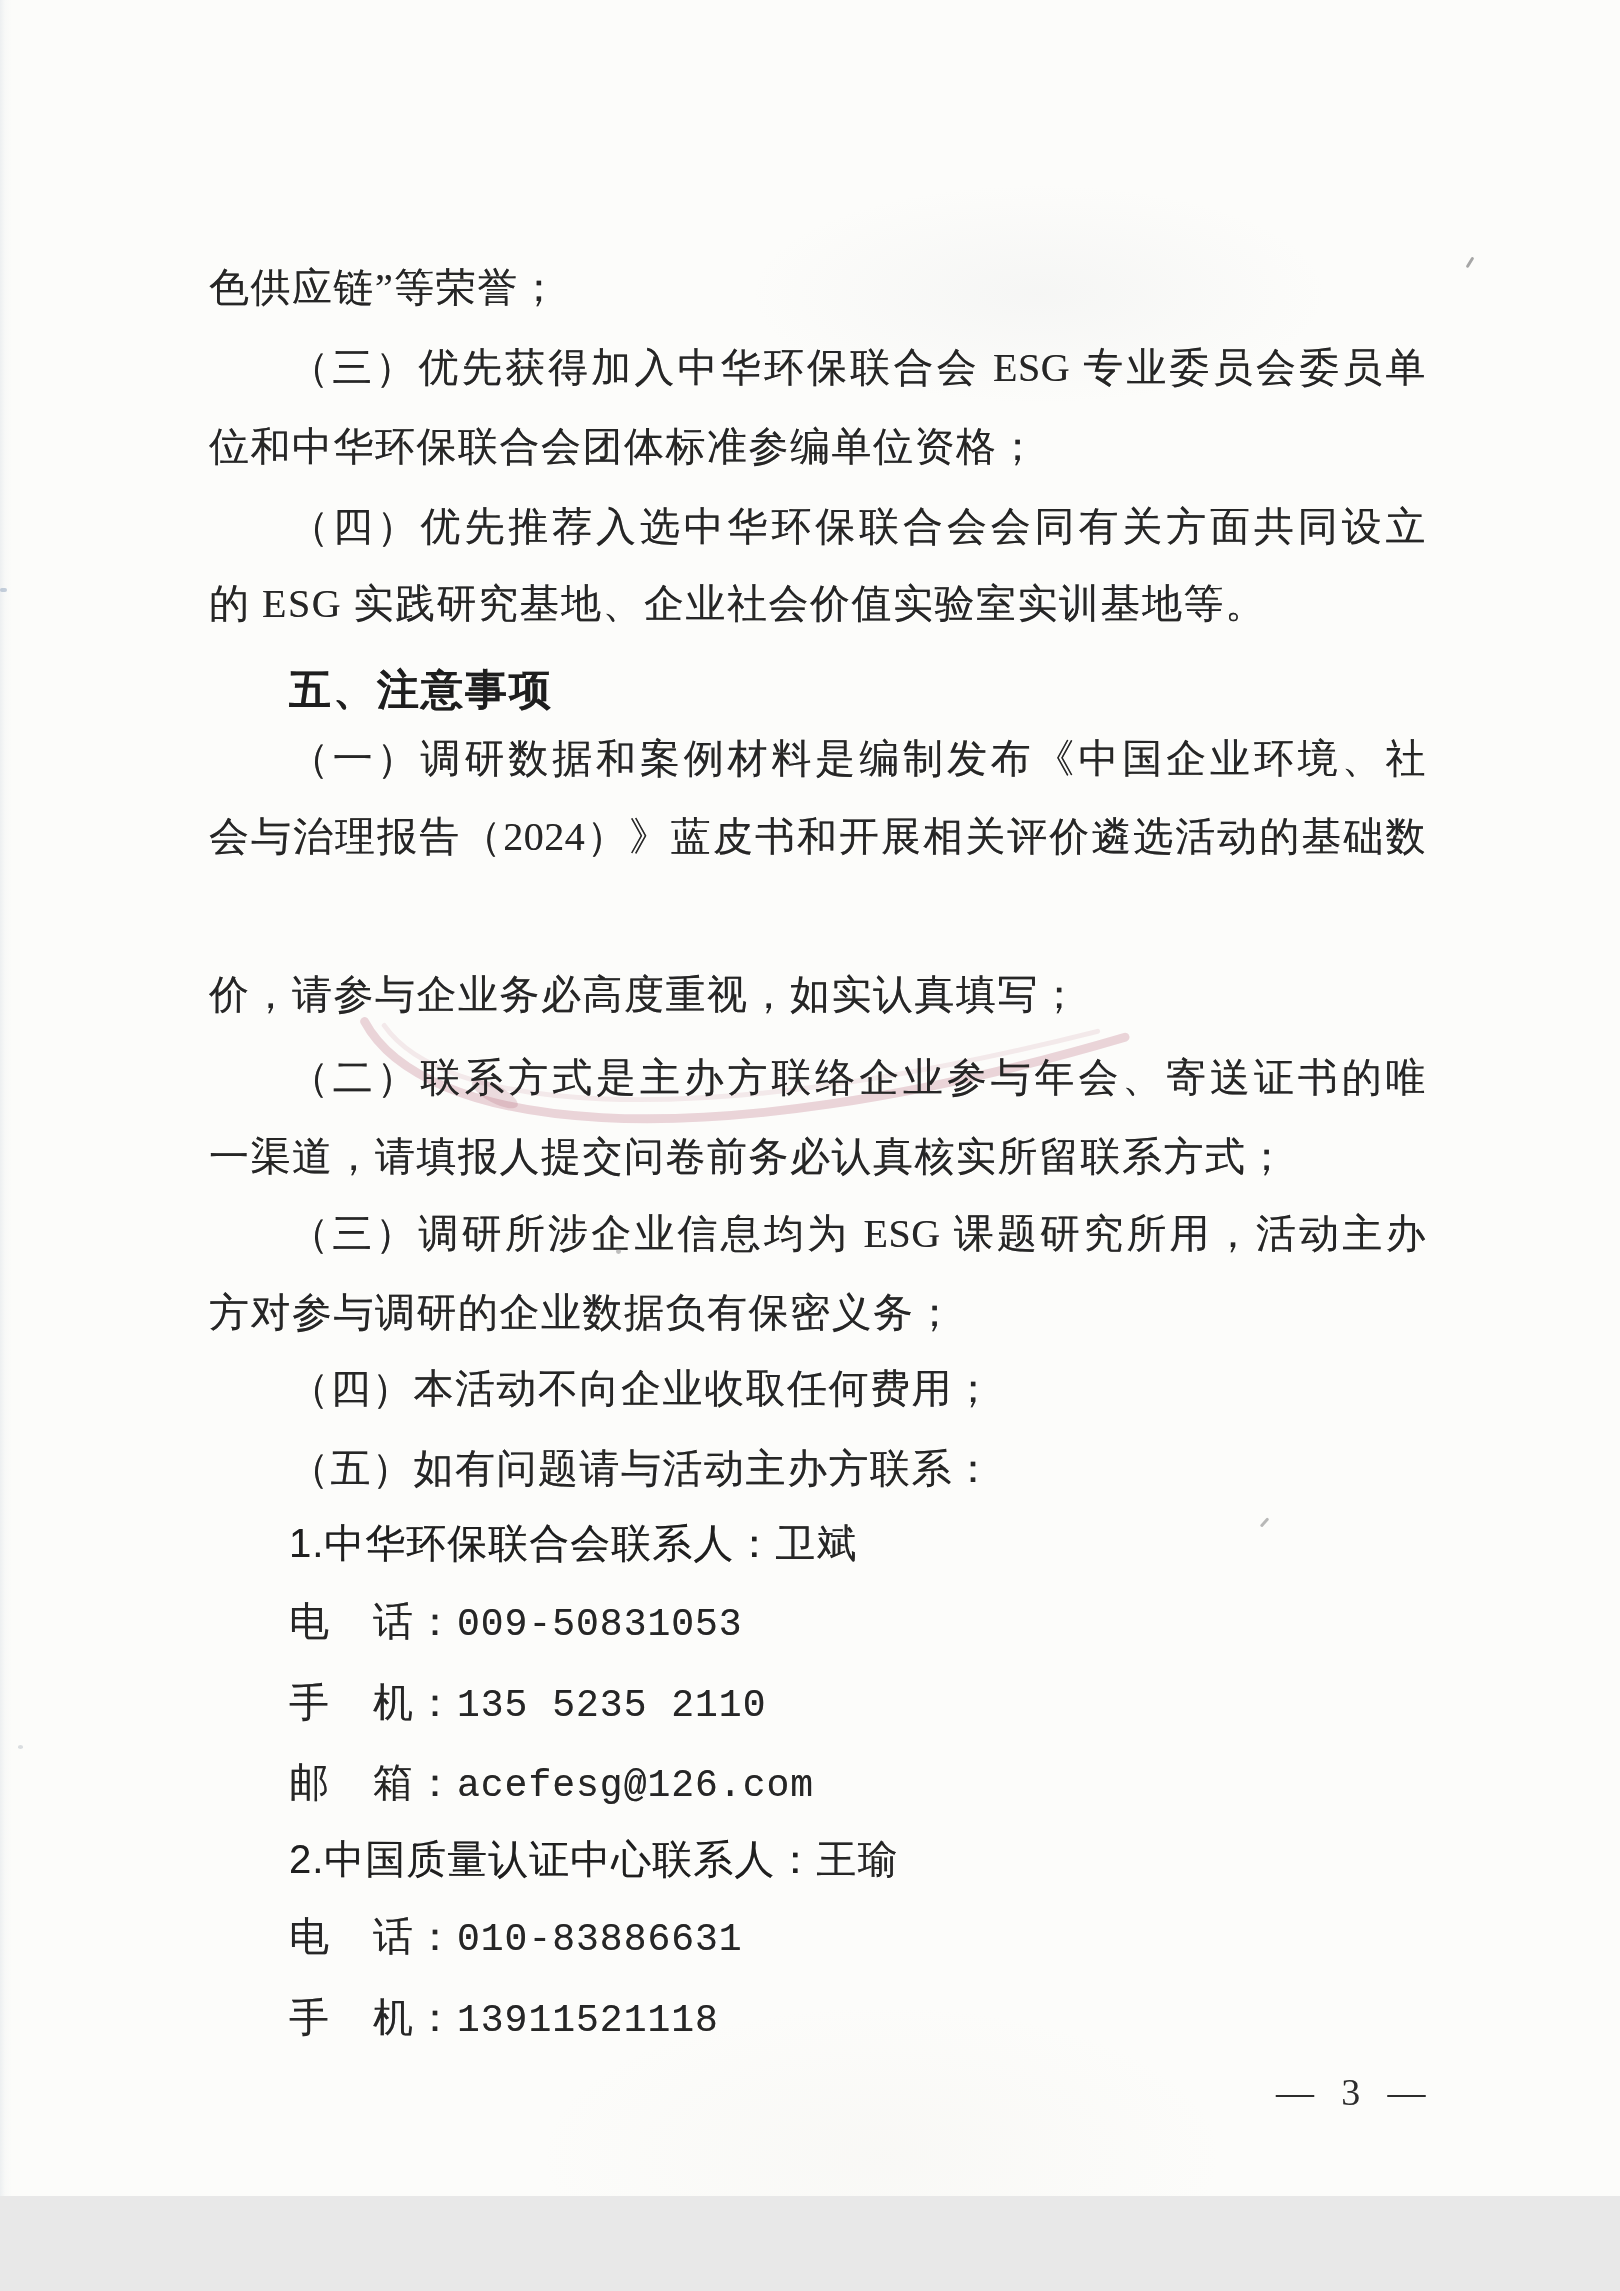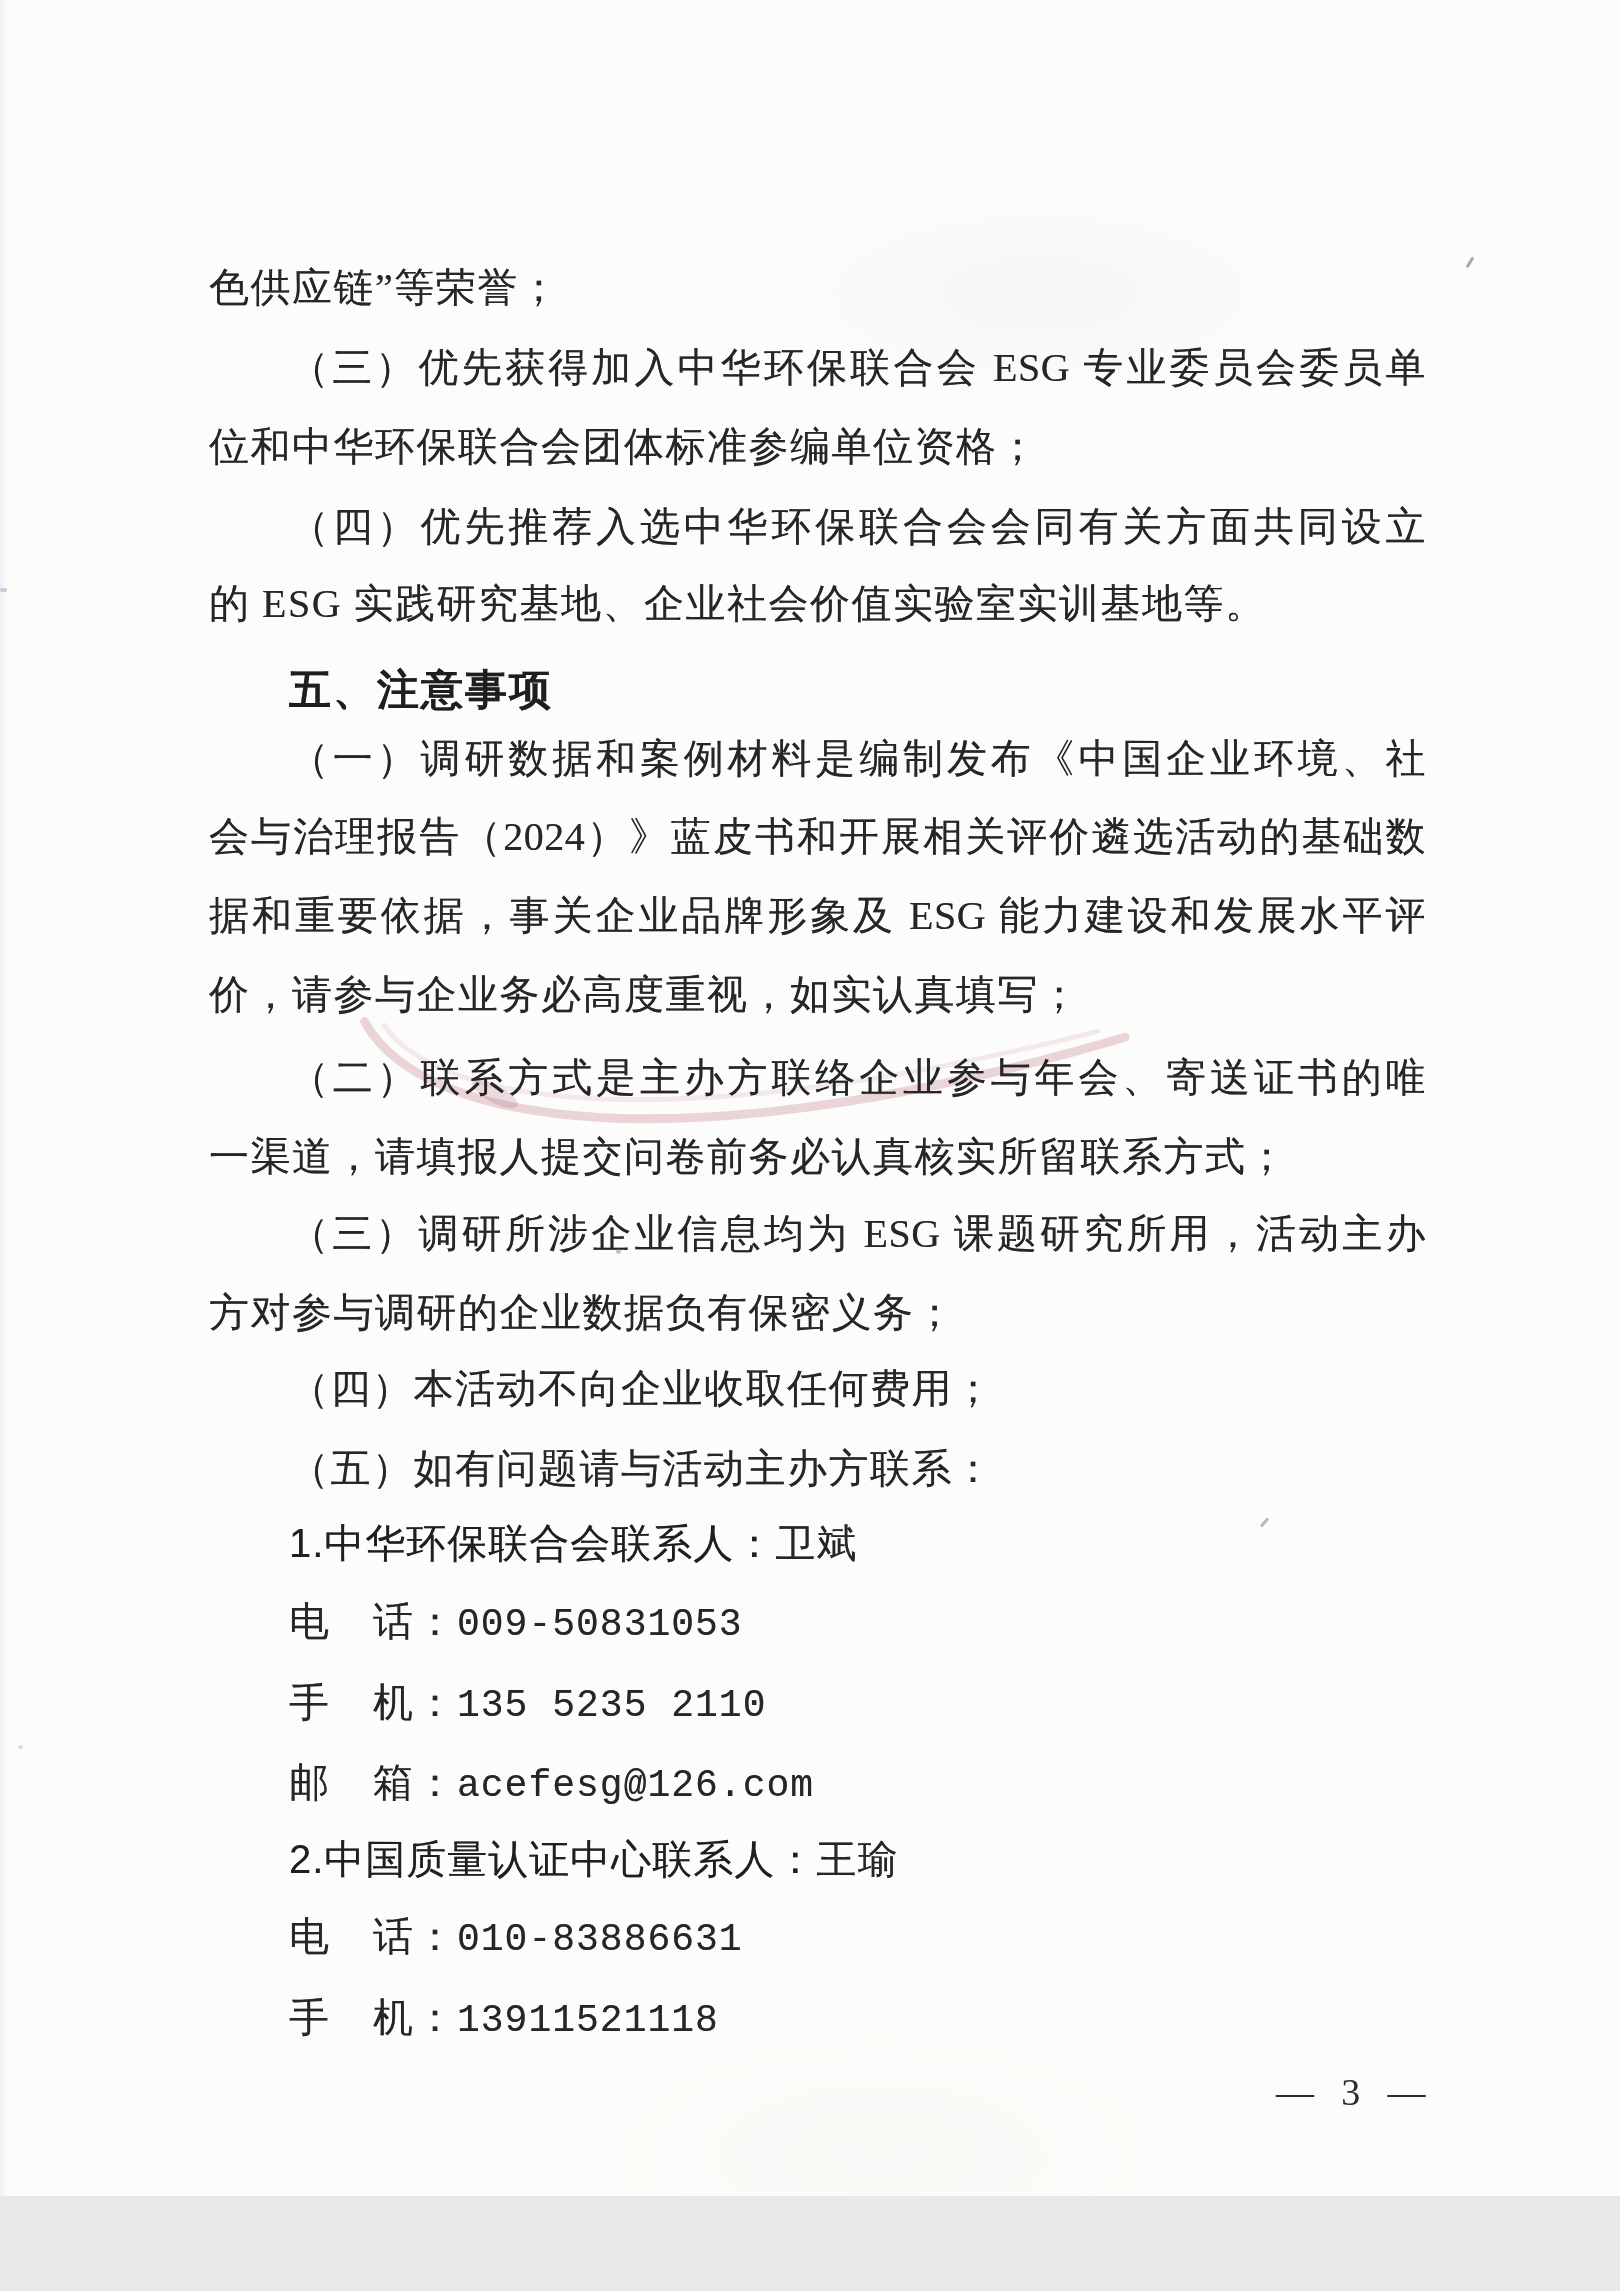--- a/index.html
+++ b/index.html
@@ -106,21 +106,20 @@
   <div class="line flush" style="top:264px">色供应链”等荣誉；</div>
   <div class="line ind just" style="top:344px">（三）优先获得加入中华环保联合会 ESG 专业委员会委员单</div>
   <div class="line flush" style="top:423px">位和中华环保联合会团体标准参编单位资格；</div>
   <div class="line ind just" style="top:503px">（四）优先推荐入选中华环保联合会会同有关方面共同设立</div>
   <div class="line flush" style="top:580px">的 ESG 实践研究基地、企业社会价值实验室实训基地等。</div>
 
   <div class="line ind heading" style="top:665px">五、注意事项</div>
 
   <div class="line ind just" style="top:735px">（一）调研数据和案例材料是编制发布《中国企业环境、社</div>
   <div class="line flush just" style="top:813px">会与治理报告（2024）》蓝皮书和开展相关评价遴选活动的基础数</div>
-  <div class="line flush just" style="top:892px">据和重要依据，事关企业品牌形象及 ESG 能力建设和发展水平评</div>
   <div class="line flush" style="top:971px">价，请参与企业务必高度重视，如实认真填写；</div>
 
   <div class="line ind just" style="top:1054px">（二）联系方式是主办方联络企业参与年会、寄送证书的唯</div>
   <div class="line flush" style="top:1133px">一渠道，请填报人提交问卷前务必认真核实所留联系方式；</div>
 
   <div class="line ind just" style="top:1210px">（三）调研所涉企业信息均为 ESG 课题研究所用，活动主办</div>
   <div class="line flush" style="top:1289px">方对参与调研的企业数据负有保密义务；</div>
 
   <div class="line ind" style="top:1365px">（四）本活动不向企业收取任何费用；</div>
   <div class="line ind" style="top:1445px">（五）如有问题请与活动主办方联系：</div>

